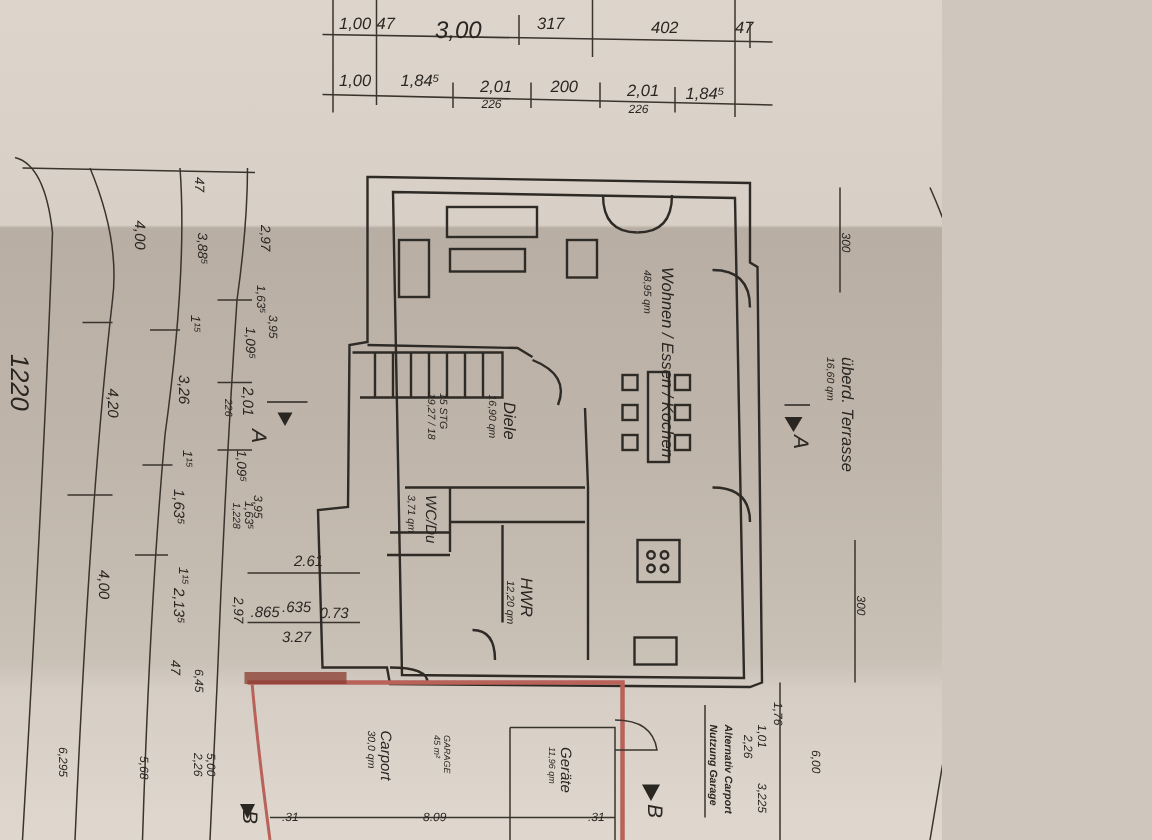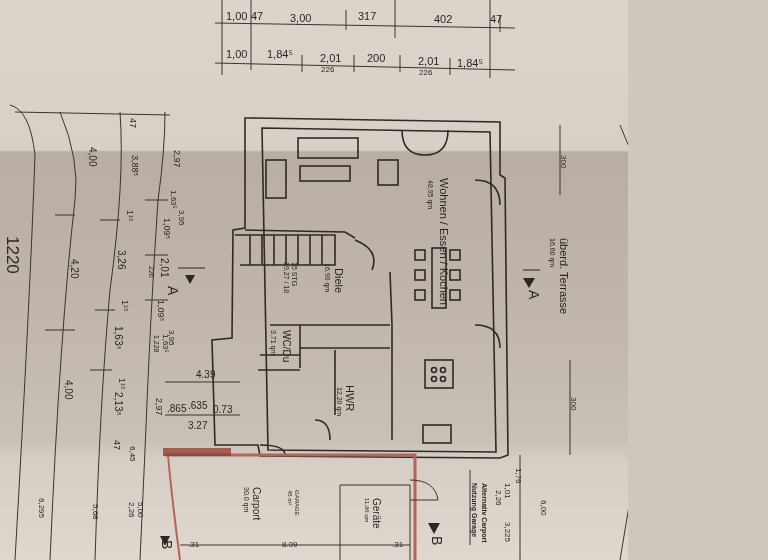--- a/index.html
+++ b/index.html
@@ -1,18 +1,18 @@
 <!DOCTYPE html>
 <html><head>
 <meta charset="utf-8">
 <style>
   html, body { margin:0; padding:0; }
   body { width:768px; height:560px; overflow:hidden; background:#cfc6bd; font-family:"Liberation Sans", sans-serif; }
   .sheet { position:relative; width:628px; height:560px; overflow:hidden;
-    background: linear-gradient(180deg, #ddd5cc 0px, #d8d0c6 150px, #b8aea4 152px, #bfb5aa 300px, #c9c0b6 440px, #d6cec5 460px, #e0d8cf 560px); }
+    background: linear-gradient(180deg, #ddd5cc 0px, #d8d0c6 150px, #b8aea4 152px, #bfb5aa 300px, #c9c0b6 440px, #d6cec5 460px, #e0d8cf 560px); font-style: italic; }
   svg { position:absolute; left:0; top:0; }
   .rot { position:absolute; transform-origin:left top; color:#2a2622; white-space:nowrap; font-family:"Liberation Sans", sans-serif; }
 </style>
 </head>
 <body>
 
 <div class="sheet">
 <svg width="768" height="560" viewBox="0 0 768 560">
   <g stroke="#3a342e" stroke-width="1" fill="none">
 
@@ -117,21 +117,21 @@
     <path d="M185 275 L195 275 L190 284 Z"></path>
     <line x1="523" y1="270" x2="540" y2="270" stroke="#2a2622"></line>
     <path d="M523 278 L535 278 L529 288 Z"></path>
     <path d="M160 536 L170 536 L165 546 Z"></path>
     <path d="M428 523 L440 523 L434 534 Z"></path>
   </g>
 </svg>
 
 <span class="rot" style="left:226px;top:10px;font-size:11px;">1,00</span>
 <span class="rot" style="left:251px;top:10px;font-size:11px;">47</span>
-<span class="rot" style="left:290px;top:12px;font-size:11px;">3,00</span>
+<span class="rot" style="left:290px;top:12px;font-size:16px;">3,00</span>
 <span class="rot" style="left:358px;top:10px;font-size:11px;">317</span>
 <span class="rot" style="left:434px;top:13px;font-size:11px;">402</span>
 <span class="rot" style="left:490px;top:13px;font-size:11px;">47</span>
 
 <span class="rot" style="left:226px;top:48px;font-size:11px;">1,00</span>
 <span class="rot" style="left:267px;top:48px;font-size:11px;">1,84⁵</span>
 <span class="rot" style="left:320px;top:52px;font-size:11px;">2,01</span>
 <span class="rot" style="left:321px;top:65px;font-size:8px;">226</span>
 <span class="rot" style="left:367px;top:52px;font-size:11px;">200</span>
 <span class="rot" style="left:418px;top:55px;font-size:11px;">2,01</span>
@@ -159,21 +159,21 @@
 <span class="rot" style="left:186px;top:210px;font-size:8px;transform:rotate(90deg);">3,95</span>
 <span class="rot" style="left:172px;top:218px;font-size:9px;transform:rotate(90deg);">1,09⁵</span>
 <span class="rot" style="left:170px;top:258px;font-size:10px;transform:rotate(90deg);">2,01</span>
 <span class="rot" style="left:155px;top:266px;font-size:7px;transform:rotate(90deg);">226</span>
 <span class="rot" style="left:166px;top:300px;font-size:9px;transform:rotate(90deg);">1,09⁵</span>
 <span class="rot" style="left:176px;top:330px;font-size:8px;transform:rotate(90deg);">3,95</span>
 <span class="rot" style="left:170px;top:334px;font-size:8px;transform:rotate(90deg);">1,63⁵</span>
 <span class="rot" style="left:160px;top:335px;font-size:7px;transform:rotate(90deg);">1,228</span>
 <span class="rot" style="left:164px;top:398px;font-size:9px;transform:rotate(90deg);">2,97</span>
 
-<span class="rot" style="left:196px;top:369px;font-size:10px;">4.39</span>
+<span class="rot" style="left:196px;top:369px;font-size:10px;">2.61</span>
 <span class="rot" style="left:167px;top:403px;font-size:10px;">.865</span>
 <span class="rot" style="left:188px;top:400px;font-size:10px;">.635</span>
 <span class="rot" style="left:213px;top:404px;font-size:10px;">0.73</span>
 <span class="rot" style="left:188px;top:420px;font-size:10px;">3.27</span>
 
 <span class="rot" style="left:450px;top:178px;font-size:11px;transform:rotate(90deg);">Wohnen / Essen / Kochen</span>
 <span class="rot" style="left:434px;top:180px;font-size:7px;transform:rotate(90deg);">48,95 qm</span>
 <span class="rot" style="left:345px;top:268px;font-size:11px;transform:rotate(90deg);">Diele</span>
 <span class="rot" style="left:331px;top:263px;font-size:7px;transform:rotate(90deg);">16,90 qm</span>
 <span class="rot" style="left:298px;top:262px;font-size:7px;transform:rotate(90deg);">15 STG</span>

